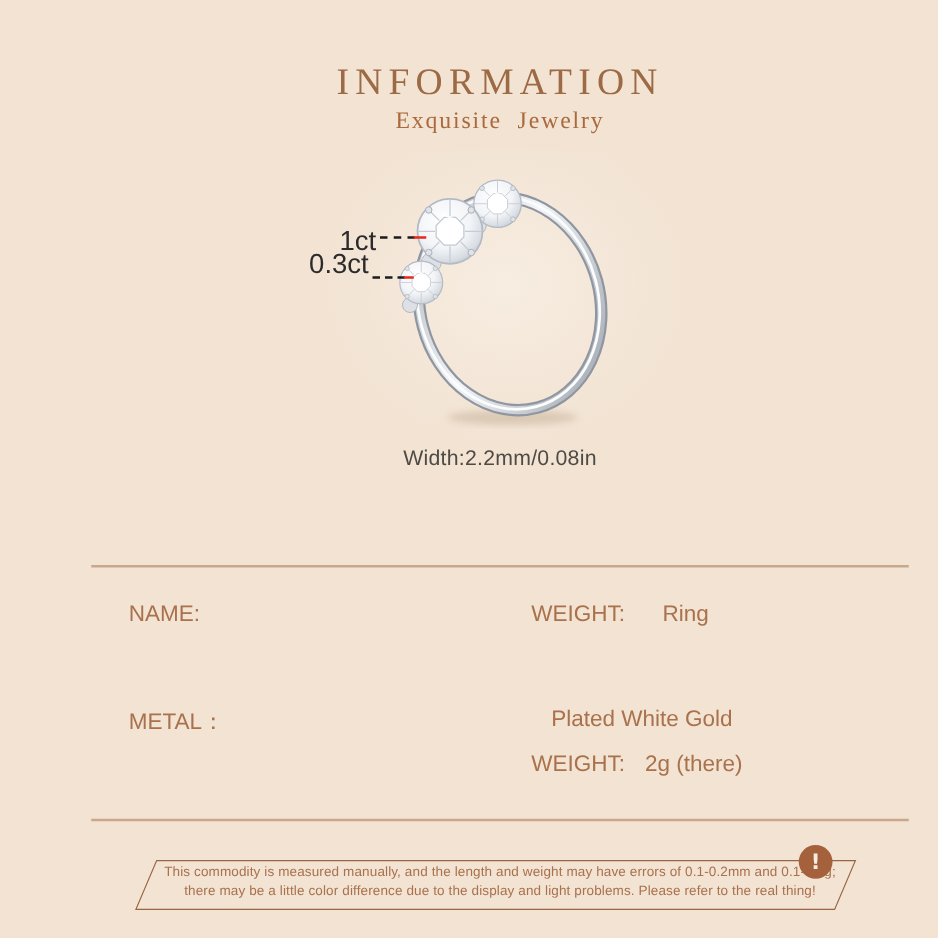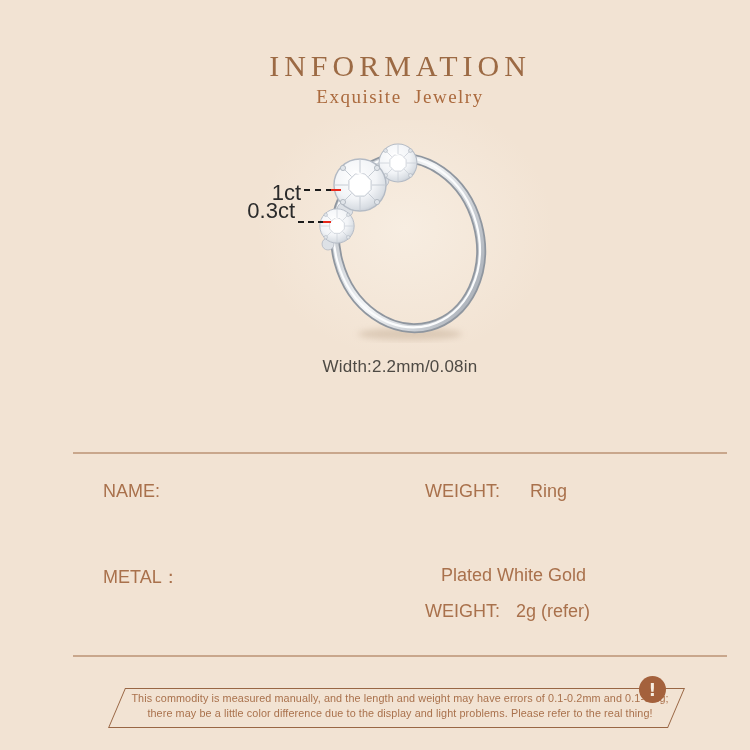--- a/index.html
+++ b/index.html
@@ -174,21 +174,21 @@
       <span class="label">METAL：</span>
     </div>
     <div class="cell cell-right">
       <span class="value">Plated White Gold</span>
     </div>
   </div>
 
   <div class="spec-row row-3">
     <div class="cell cell-right">
       <span class="label">WEIGHT:</span>
-      <span class="value">2g (refer)</span>
+      <span class="value">2g (there)</span>
     </div>
   </div>
 
   <div class="rule rule-bottom"></div>
 
   <div class="disc-box"></div>
   <div class="disc-text">
     <div>This commodity is measured manually, and the length and weight may have errors of 0.1-0.2mm and 0.1-0.2g;</div>
     <div>there may be a little color difference due to the display and light problems. Please refer to the real thing!</div>
   </div>

